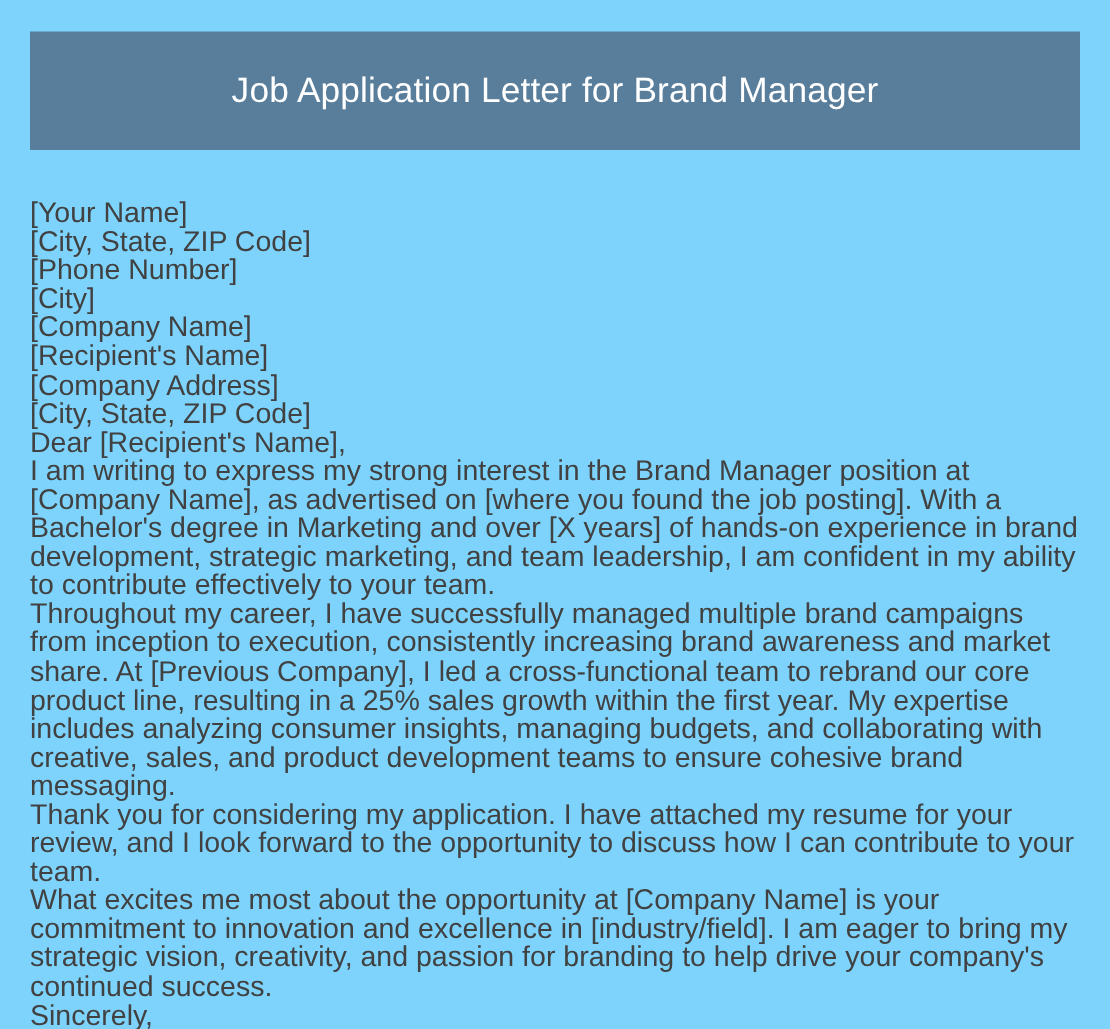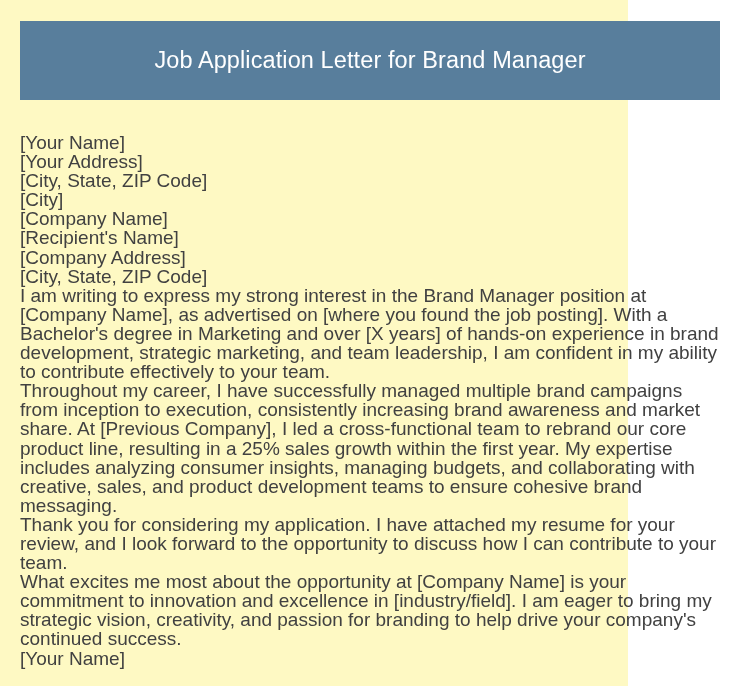--- a/index.html
+++ b/index.html
@@ -9,23 +9,23 @@
   }
   body {
     width: 740px;
     height: 686px;
     background: #ffffff;
     font-family: "Liberation Sans", sans-serif;
     overflow: hidden;
   }
   .page {
     position: relative;
-    width: 628px;
+    width: 740px;
     height: 686px;
-    background: #fef9c3;
+    background: #7dd3fc;
     box-sizing: border-box;
   }
   .doc-header {
     position: absolute;
     left: 20px;
     top: 21px;
     width: 700px;
     height: 79px;
     background: #587E9C;
     display: flex;
@@ -70,36 +70,38 @@
 <div class="page">
 
   <div class="doc-header">
     <div class="doc-title">Job Application Letter for Brand Manager</div>
   </div>
 
   <div class="letter-body">
 
     <div>
       <div class="letter-line">[Your Name]</div>
-      <div class="letter-line">[Your Address]</div>
       <div class="letter-line">[City, State, ZIP Code]</div>
+      <div class="letter-line">[Phone Number]</div>
     </div>
 
     <div class="letter-line">[City]</div>
 
     <div>
       <div class="letter-line">[Company Name]</div>
       <div class="letter-line">[Recipient's Name]</div>
       <div class="letter-line">[Company Address]</div>
       <div class="letter-line">[City, State, ZIP Code]</div>
     </div>
 
+    <div class="letter-line">Dear [Recipient's Name],</div>
 
     <p class="letter-para">I am writing to express my strong interest in the Brand Manager position at [Company Name], as advertised on [where you found the job posting]. With a Bachelor's degree in Marketing and over [X years] of hands-on experience in brand development, strategic marketing, and team leadership, I am confident in my ability to contribute effectively to your team.</p>
     <p class="letter-para">Throughout my career, I have successfully managed multiple brand campaigns from inception to execution, consistently increasing brand awareness and market share. At [Previous Company], I led a cross-functional team to rebrand our core product line, resulting in a 25% sales growth within the first year. My expertise includes analyzing consumer insights, managing budgets, and collaborating with creative, sales, and product development teams to ensure cohesive brand messaging.</p>
     <p class="letter-para">Thank you for considering my application. I have attached my resume for your review, and I look forward to the opportunity to discuss how I can contribute to your team.</p>
     <p class="letter-para">What excites me most about the opportunity at [Company Name] is your commitment to innovation and excellence in [industry/field]. I am eager to bring my strategic vision, creativity, and passion for branding to help drive your company's continued success.</p>
 
+    <div class="letter-line">Sincerely,</div>
     <div class="letter-line">[Your Name]</div>
 
   </div>
 
 </div>
 
 </body></html>

